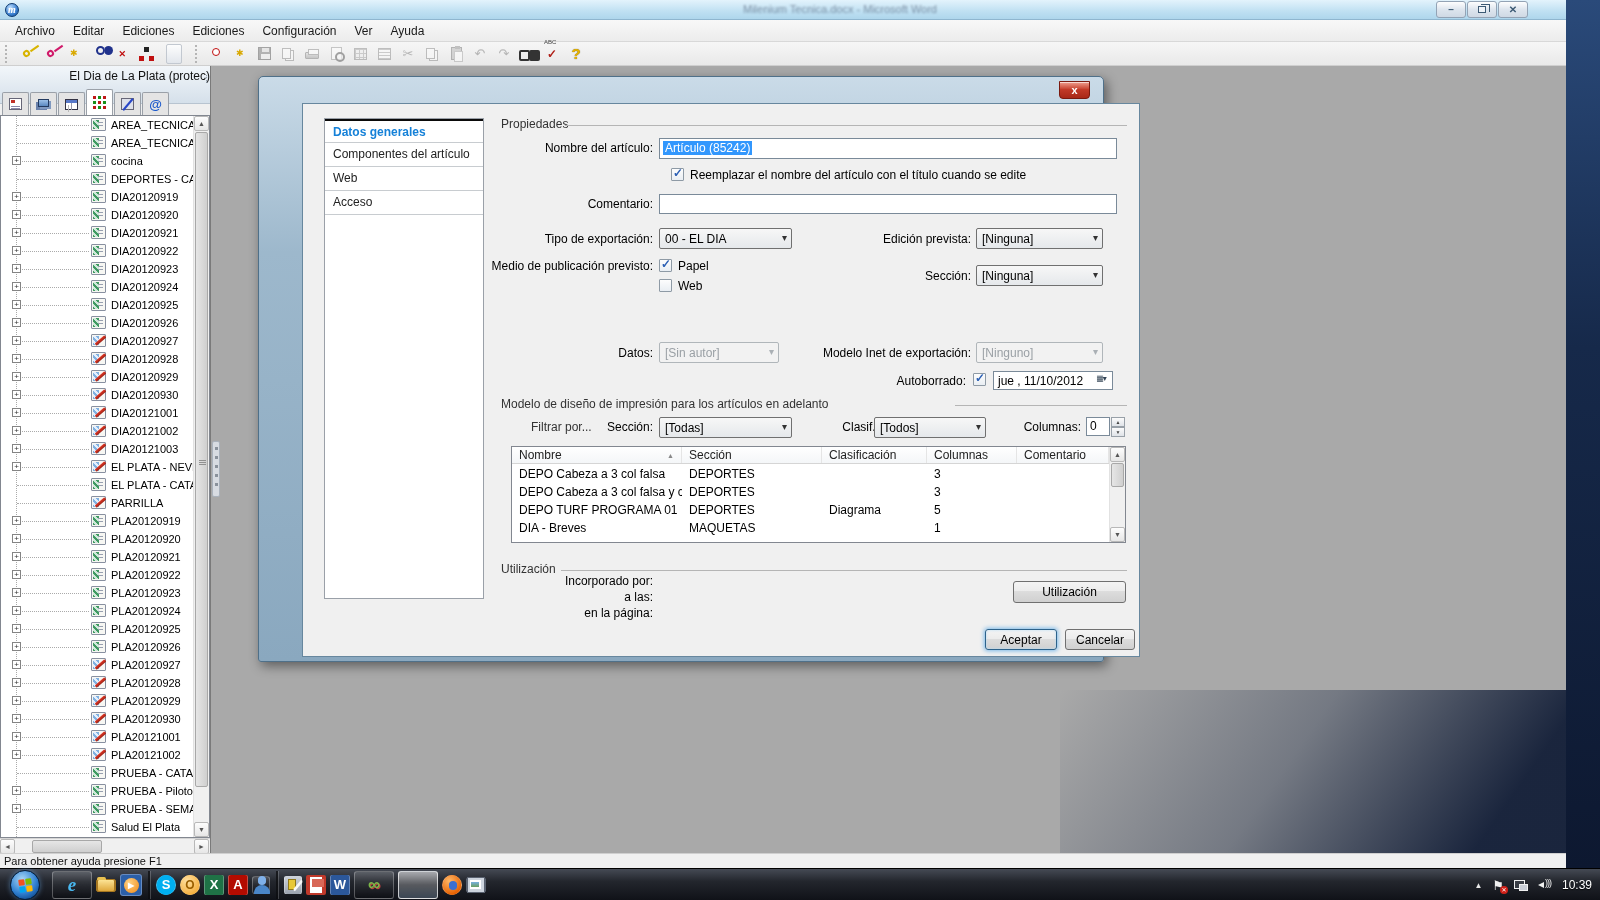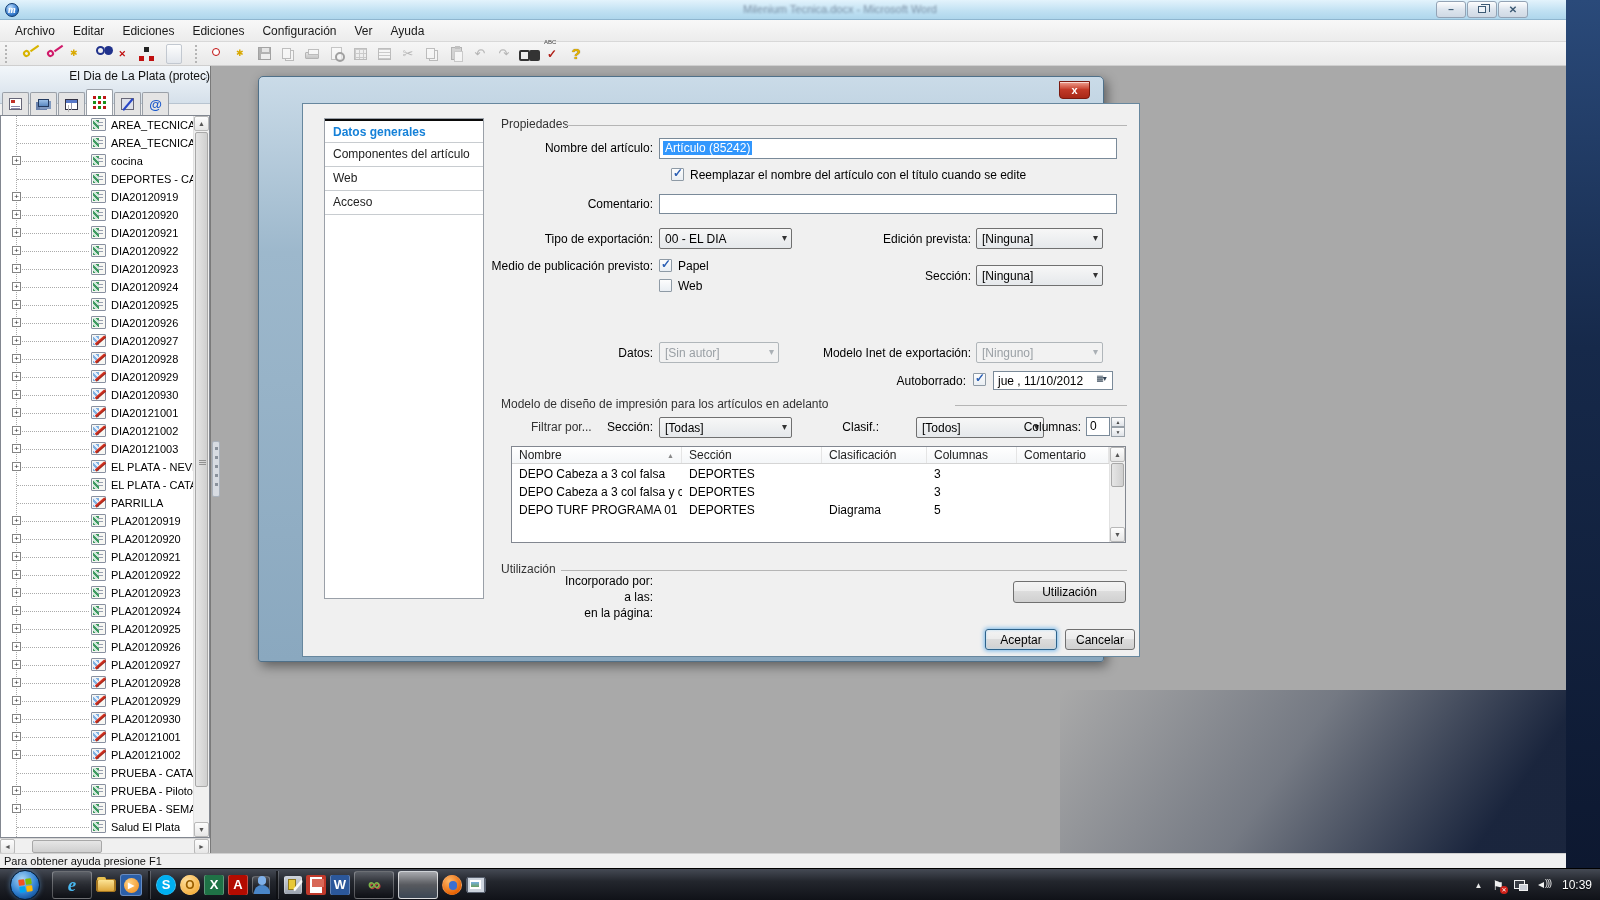--- a/index.html
+++ b/index.html
@@ -776,21 +776,21 @@
 
       <span class="glbl" style="left:198px; top:293px;">Modelo de diseño de impresión para los artículos en adelanto</span>
       <span class="gline" style="left:652px; top:301px; width:172px;"></span>
 
       <span class="glbl" style="left:228px; top:316px;">Filtrar por...</span>
       <span class="lbl" style="left:200px; top:316px; width:150px;">Sección:</span>
       <div class="combo" style="left:356px; top:313px; width:133px;">
         <span>[Todas]</span>
       </div>
       <span class="lbl" style="left:480px; top:316px; width:96px;">Clasif.:</span>
-      <div class="combo" style="left:613px; top:313px; width:128px;">
+      <div class="combo" style="left:571px; top:313px; width:112px;">
         <span>[Todos]</span>
       </div>
       <span class="lbl" style="left:650px; top:316px; width:128px;">Columnas:</span>
       <div class="spinval" style="left:783px; top:313px;">
         <span>0</span>
       </div>
       <div class="spin" style="left:808px; top:313px;">
         <i>▲</i>
         <i>▼</i>
       </div>
@@ -823,20 +823,27 @@
             </div>
 
             <div class="tr" style="position:relative;">
               <span class="td c1">DEPO TURF PROGRAMA 01</span>
               <span class="td c2">DEPORTES</span>
               <span class="td c3">Diagrama</span>
               <span class="td c4">5</span>
               <span class="td c5"></span>
             </div>
 
+            <div class="tr" style="position:relative;">
+              <span class="td c1">DIA - Breves</span>
+              <span class="td c2">MAQUETAS</span>
+              <span class="td c3"></span>
+              <span class="td c4">1</span>
+              <span class="td c5"></span>
+            </div>
           </div>
         <div class="sb-v">
           <span class="sb-btn" style="top:0;">▲</span>
           <span class="sb-thumb-v" style="top:16px; height:24px;"></span>
           <span class="sb-btn" style="bottom:0;">▼</span>
         </div>
       </div>
 
       <span class="glbl" style="left:198px; top:458px;">Utilización</span>
       <span class="gline" style="left:258px; top:466px; width:566px;"></span>

